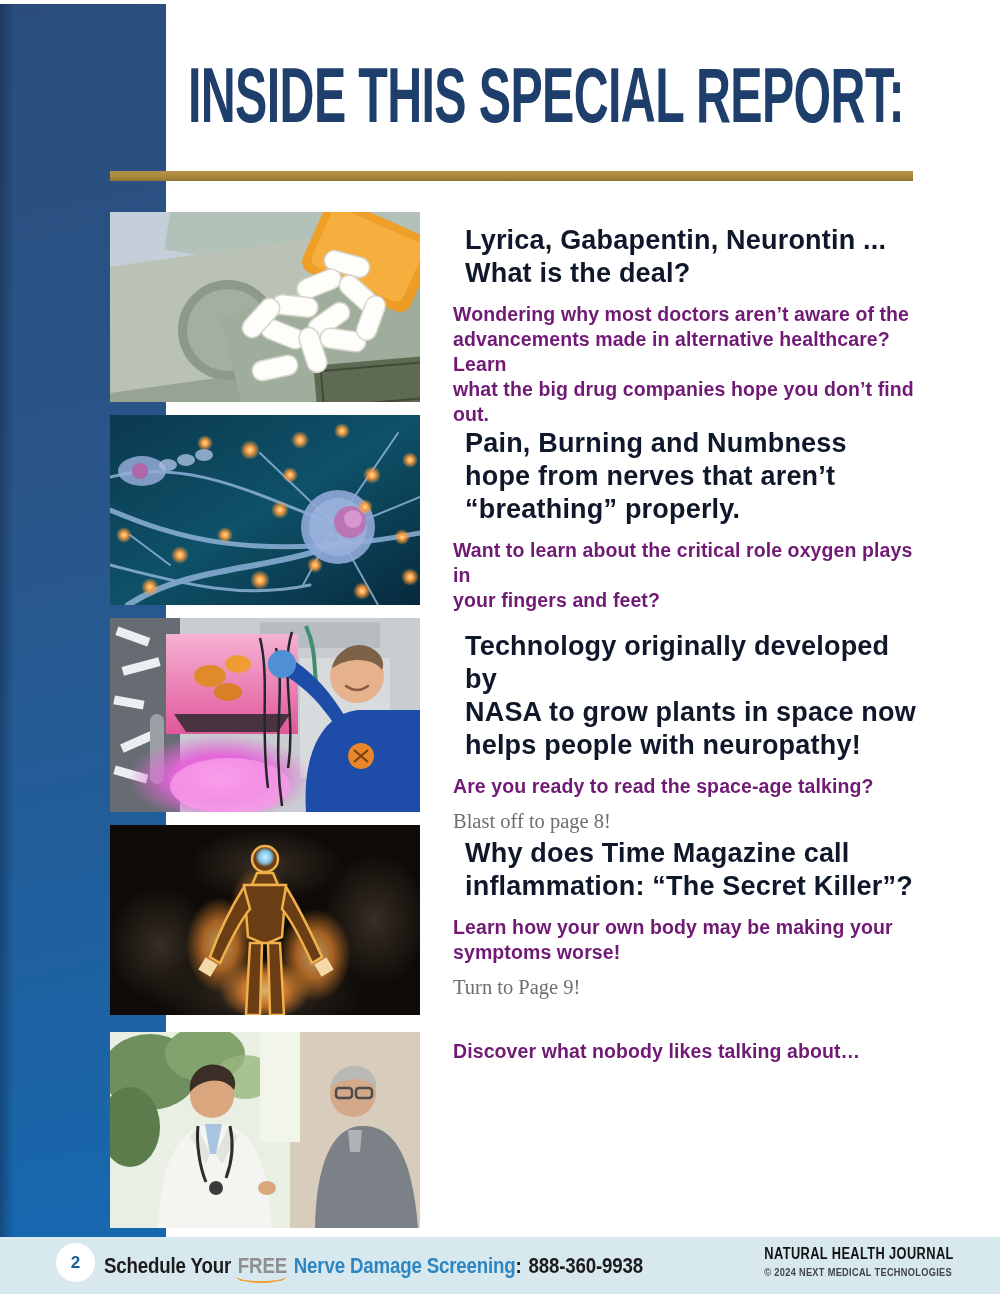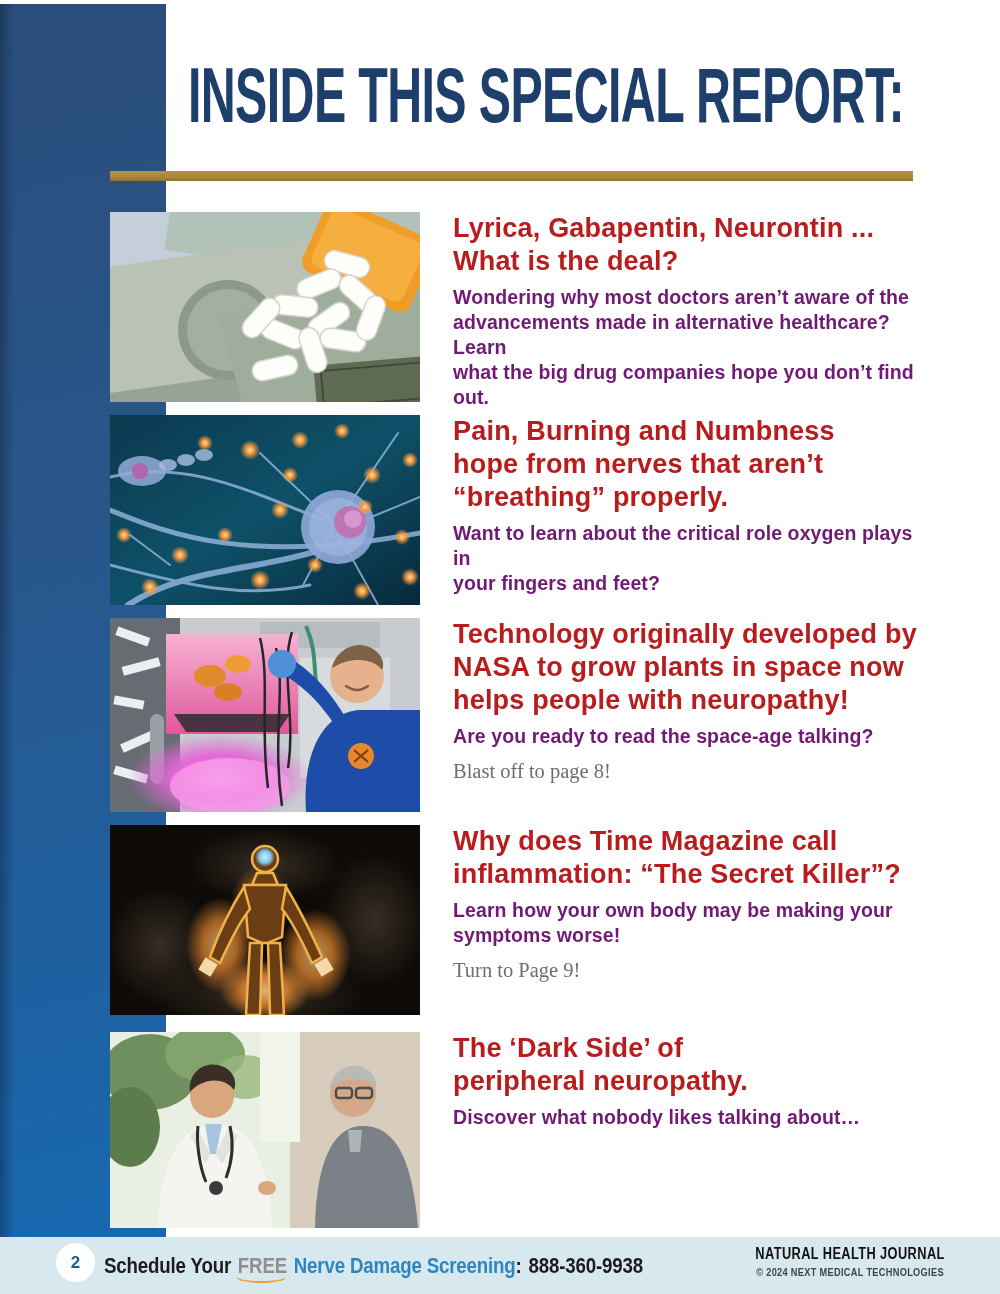--- a/index.html
+++ b/index.html
@@ -27,21 +27,21 @@
   }
   
   .toc-row{position:absolute;left:110px;display:flex;gap:33px;}
   .s1{top:212px}.s2{top:415px}.s3{top:618px}.s4{top:825px}.s5{top:1032px}
   .thumb{width:310px;flex:none;overflow:hidden;background:#222;}
   .s1 .thumb{height:190px}.s2 .thumb{height:190px}.s3 .thumb{height:194px}
   .s4 .thumb{height:190px}.s5 .thumb{height:196px}
   .thumb svg{display:block;width:100%;height:100%;}
   .toc-text{width:480px;}
   .toc-text h2{
-    margin:0;font-size:27px;line-height:33px;font-weight:bold;color:#b91c1c;
+    margin:12px;font-size:27px;line-height:33px;font-weight:bold;color:#0f172a;
     white-space:pre-line;letter-spacing:.2px;
   }
   .toc-text .desc{
     margin:7px 0 0;font-size:19.5px;line-height:25px;font-weight:bold;color:#701a75;
     white-space:pre-line;letter-spacing:.1px;
   }
   .toc-text .page-link{
     margin:10px 0 0;font-family:"Liberation Serif", serif;
     font-size:20.5px;line-height:24px;color:#6e6e6e;
   }
@@ -59,21 +59,21 @@
     font-size:22px;font-weight:bold;white-space:nowrap;letter-spacing:-.2px;
     transform:scaleX(0.85);transform-origin:left center;color:#1c1c1c;
   }
   .footer-cta .gap{margin-right:8px;}
   .cta-free{color:#8f8f8f;position:relative;}
   .cta-free::after{
     content:"";position:absolute;left:-2px;right:0;bottom:-4px;height:6px;
     border-bottom:2px solid #f0a030;border-radius:0 0 60% 60%/0 0 100% 100%;
   }
   .cta-highlight{color:#2e86c1;}
-  .journal-block{position:absolute;right:55px;top:8px;text-align:center;}
+  .journal-block{position:absolute;right:46px;top:8px;text-align:left;}
   .journal-name{
     font-size:16px;font-weight:bold;color:#121212;letter-spacing:.5px;white-space:nowrap;
     transform:scaleX(0.8);transform-origin:right center;
   }
   .journal-copy{
     margin-top:3px;font-size:11.5px;font-weight:bold;color:#3f4448;letter-spacing:.4px;
     white-space:nowrap;transform:scaleX(0.8);transform-origin:right center;
   }
 </style>
 </head>
@@ -338,22 +338,20 @@
         <path d="M118,96 L106,122 L112,132 L128,104 Z" fill="#e3e3dd"></path>
         <path d="M88,94 C86,112 90,136 96,150" fill="none" stroke="#2d2d2d" stroke-width="3"></path>
         <path d="M120,94 C124,112 122,130 116,146" fill="none" stroke="#2d2d2d" stroke-width="3"></path>
         <circle cx="106" cy="156" r="7" fill="#3b3b3b"></circle>
         <path d="M128,130 C140,136 150,142 158,150 L150,160 C142,150 134,144 126,140 Z" fill="#f4f4f0"></path>
         <ellipse cx="157" cy="156" rx="9" ry="7" fill="#d9a67e"></ellipse>
       </g>
     </svg>
   </div>
   <div class="toc-text">
-    <h2>The ‘Dark Side’ of
-peripheral neuropathy.</h2>
     <p class="desc">Discover what nobody likes talking about…</p>
   </div>
 </section>
 
 <div class="footer">
   <div class="page-badge">
     <span>2</span>
   </div>
   <div class="footer-cta">
     <span class="gap">Schedule Your</span>

